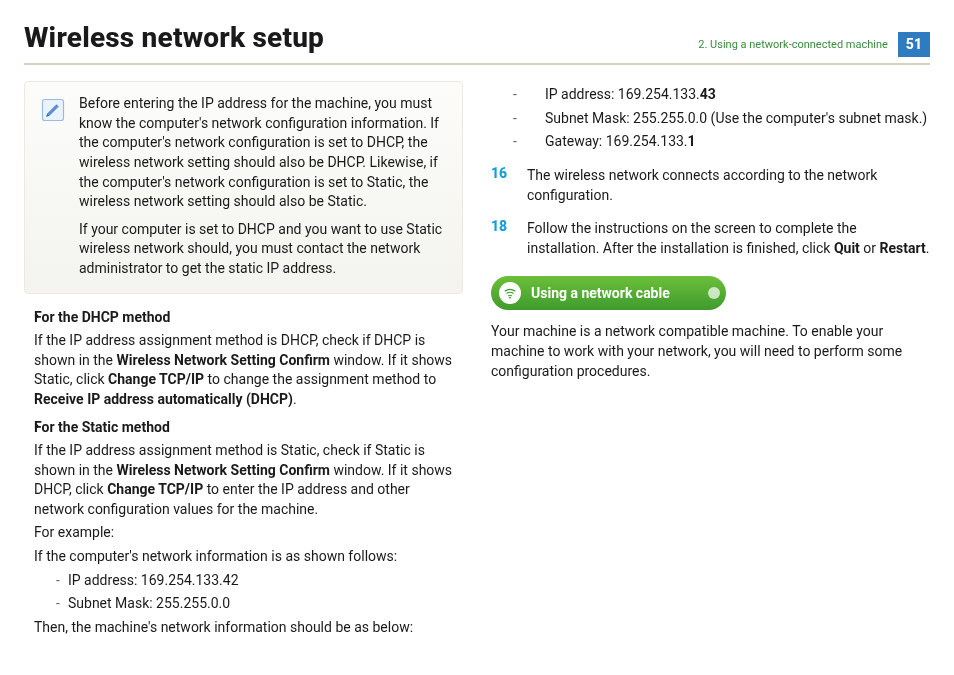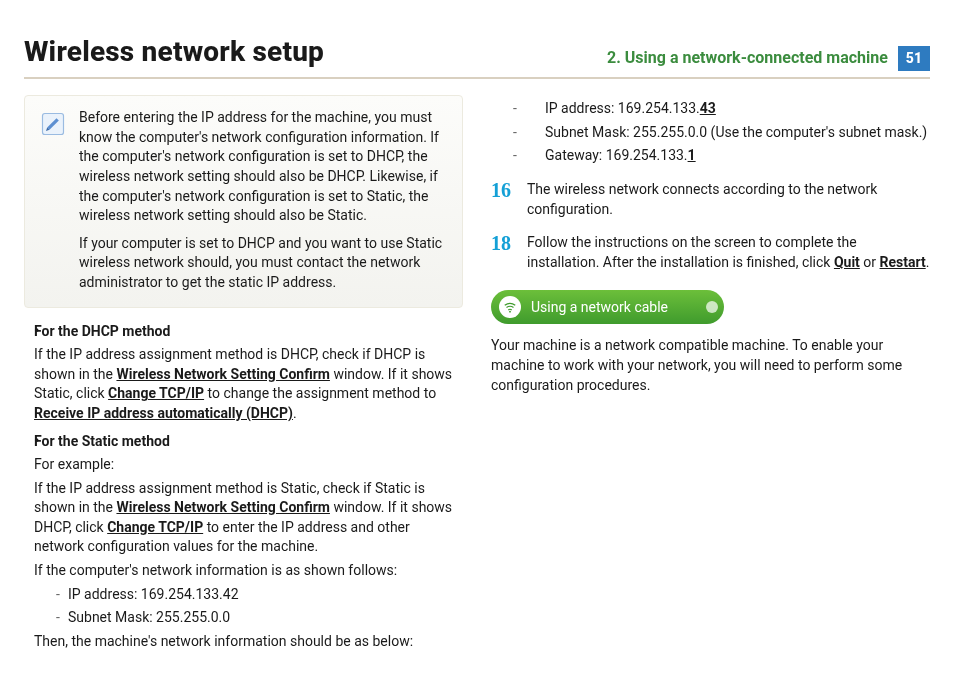--- a/index.html
+++ b/index.html
@@ -5,29 +5,29 @@
 :root {
   --accent: #3b8c3e;
   --pgnum-bg: #2e7bc0;
   --step-num: #14a0d6;
   --text: #1a1a1a;
   --rule: #d9d0c0;
 }
 html, body { margin:0; padding:0; background:#fff; color:var(--text);
   font-family:-apple-system,BlinkMacSystemFont,"Segoe UI",Roboto,
   "Helvetica Neue",Arial,sans-serif; font-size:14px; line-height:1.4; }
-.page { width:954px; height:675px; box-sizing:border-box; padding:32px 24px 18px 24px;
+.page { width:954px; height:675px; box-sizing:border-box; padding:18px 24px 18px 24px;
   position:relative; }
 
 
 .hdr { display:flex; align-items:flex-end; justify-content:space-between;
   border-bottom:2px solid var(--rule); padding-bottom:6px; margin-bottom:16px; }
 .hdr-title { font-size:28px; font-weight:800; letter-spacing:.2px; }
 .hdr-right { display:flex; align-items:center; gap:10px; }
-.hdr-chap { color:var(--accent); font-size:16px; font-weight:700; }
+.hdr-chap { color:var(--accent); font-size:11px; font-weight:400; }
 .pgnum { background:var(--pgnum-bg); color:#fff; font-weight:800;
   font-size:14px; border-radius:0; padding:3px 8px; }
 
 
 .cols { display:flex; gap:28px; }
 .col { flex:1 1 50%; min-width:0; }
 
 
 .note { display:flex; gap:12px; background:#f3f3f0;
   background:linear-gradient(#fcfcfa,#f3f3ef); border:1px solid #eceadf;
@@ -39,40 +39,40 @@
 
 .bul { position:relative; padding-left:24px; margin:8px 0 4px 0; }
 .bul::before { content:"•"; position:absolute; left:10px; top:0; font-weight:900; }
 .bul .ttl { font-weight:700; }
 .bul p { margin:4px 0; }
 .sub { position:relative; padding-left:34px; margin:4px 0; }
 .sub::before { content:"-"; position:absolute; left:22px; top:0; color:#666; }
 
 
 .step { display:flex; gap:10px; margin:14px 0; }
-.step .num { color:var(--step-num); font-weight:800; font-size:20px; width:26px;
-  line-height:1;font-family:Liberation Serif, serif; }
+.step .num { color:var(--step-num); font-weight:800; font-size:14px; width:26px;
+  line-height:1; }
 .step .txt { flex:1; }
 
 
 .pill-row { margin:18px 0 12px 0; }
 .pill { display:inline-flex; align-items:center; gap:10px;
   background:linear-gradient(#6cbf3a,#3f9b2d);
-  color:#fff; font-weight:400; padding:6px 56px 6px 8px;
+  color:#fff; font-weight:700; padding:6px 56px 6px 8px;
   border-radius:999px; position:relative; }
 .pill::after { content:""; position:absolute; right:6px; top:50%;
   width:12px; height:12px; background:#fff; border-radius:50%;
   transform:translateY(-50%); opacity:.7; }
 .pill .pic { width:22px; height:22px; background:#fff; border-radius:50%;
   display:flex; align-items:center; justify-content:center; color:#3f9b2d; }
 .pill .pic svg { width:14px; height:14px; }
 
 .para { margin:10px 0; }
 p { margin:6px 0; }
-.b { font-weight:700;text-decoration:underline; }
+.b { font-weight:700; }
 .indent { padding-left:10px; }
 
 
 .note svg { width:28px; height:28px; }
 </style>
 </head>
 <body>
 <div class="page">
 
   <div class="hdr">
@@ -110,28 +110,28 @@
           <span class="b">Wireless Network Setting Confirm</span>
           <span> window. If it shows Static, click </span>
           <span class="b">Change TCP/IP</span>
           <span> to change the assignment method to </span>
           <span class="b">Receive IP address automatically (DHCP)</span><span>.</span>
         </p>
       </div>
 
       <div class="bul indent">
         <span class="ttl">For the Static method</span>
-        <p>For example:</p>
         <p>
           <span>If the IP address assignment method is Static, check if Static is shown in the </span>
           <span class="b">Wireless Network Setting Confirm</span>
           <span> window. If it shows DHCP, click </span>
           <span class="b">Change TCP/IP</span>
           <span> to enter the IP address and other network configuration values for the machine.</span>
         </p>
+        <p>For example:</p>
         <p>If the computer's network information is as shown follows:</p>
         <div class="sub">IP address: 169.254.133.42</div>
         <div class="sub">Subnet Mask: 255.255.0.0</div>
         <p>Then, the machine's network information should be as below:</p>
       </div>
     </div>
 
     <div class="col">
       <div class="sub" style="padding-left:54px;">
         <span>IP address: 169.254.133.</span><span class="b">43</span>

